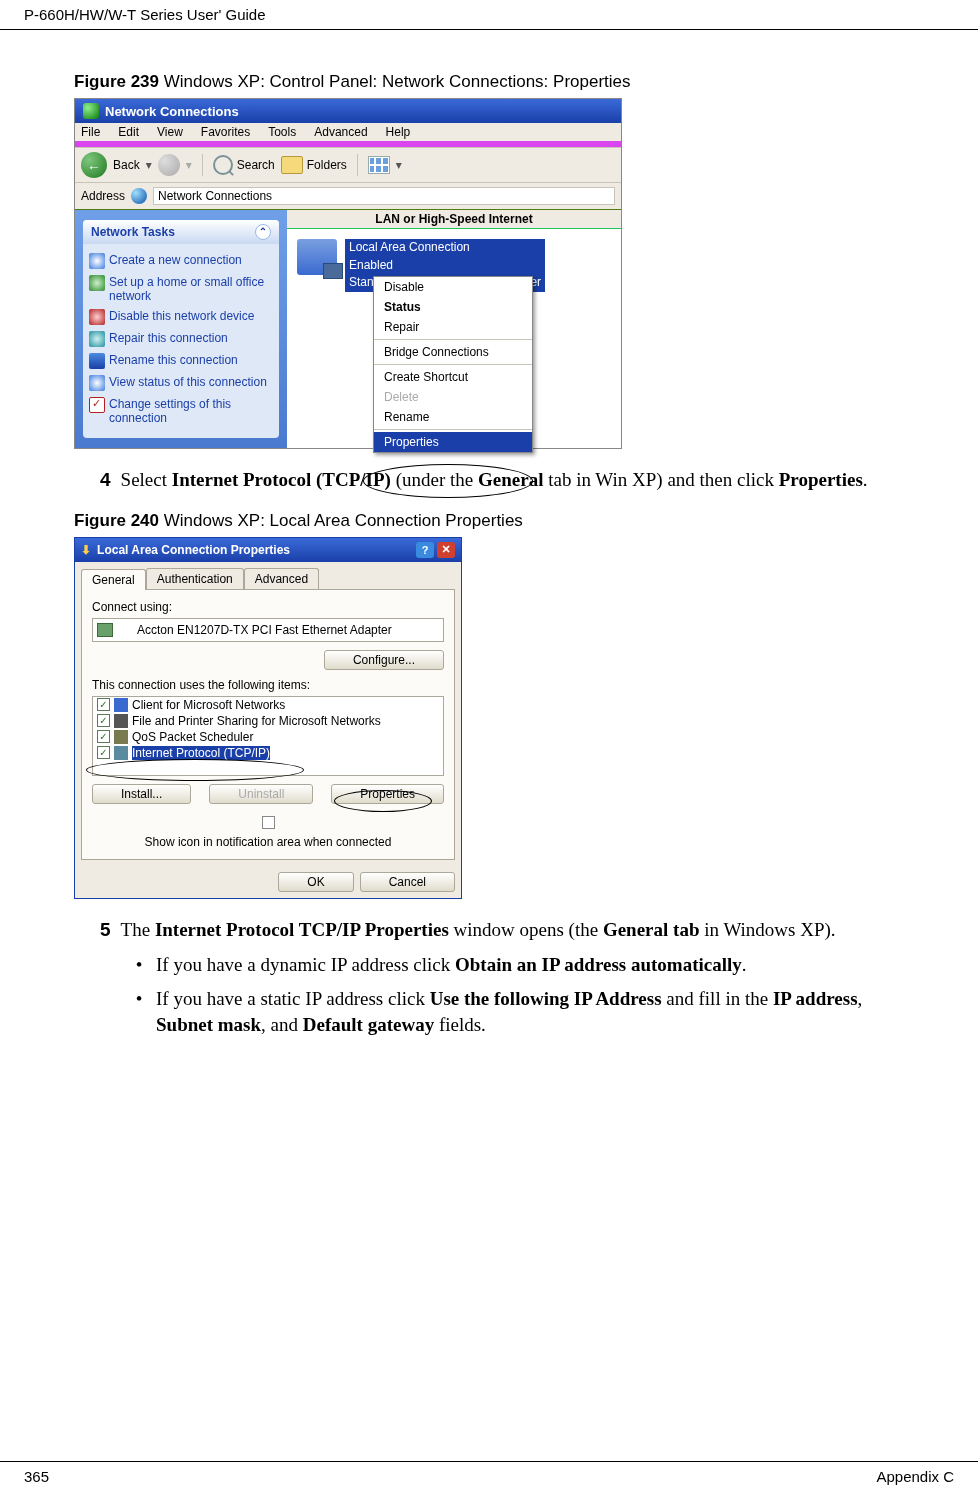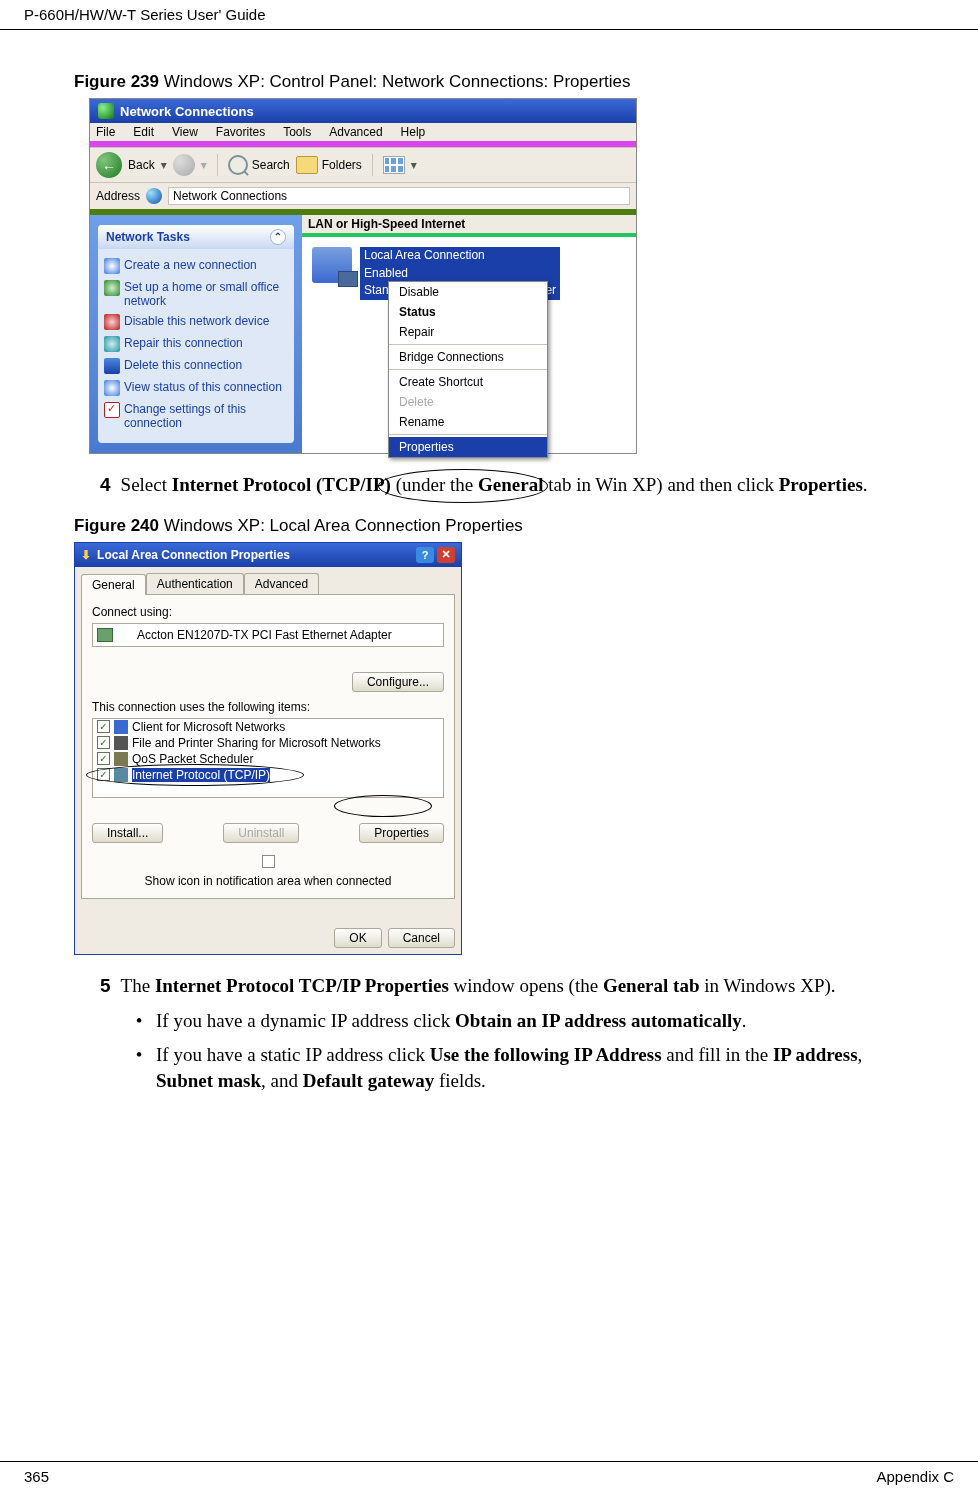--- a/index.html
+++ b/index.html
@@ -23,21 +23,21 @@
   .fig-label {
     font-family: Arial, Helvetica, sans-serif;
     font-size: 17px;
     margin: 18px 0 6px 0;
   }
   .fig-label b { font-weight: bold; }
 
   
   .shot1 {
     width: 548px; border: 1px solid #888; background: #86efac;
-    font-family: Tahoma, Arial, sans-serif; font-size: 12px; margin-left: 15px;
+    font-family: Tahoma, Arial, sans-serif; font-size: 12px;
   }
   .shot1 .titlebar {
     background: linear-gradient(#3a6ad9,#1a3fa8);
     color: #fff; padding: 4px 8px; display:flex; align-items:center; gap:6px;
     font-weight: bold; font-size: 13px;
   }
   .shot1 .titlebar .ico {
     width: 16px; height: 16px; background: radial-gradient(circle at 30% 30%, #8ef08e, #0a7a0a);
     border-radius:3px; display:inline-block;
   }
@@ -60,21 +60,21 @@
   }
   .tb-sep { width:1px; height:22px; background:#c8c4b8; margin:0 4px;}
   .tb-btn { display:flex; align-items:center; gap:4px; }
   .search-ico { width:20px; height:20px; border-radius:50%; border:2px solid #7a919a; position:relative;}
   .search-ico::after{content:""; position:absolute; width:6px; height:2px; background:#7a919a; bottom:-1px; right:-3px; transform:rotate(45deg);}
   .folder-ico { width:22px; height:18px; background:#f5d97a; border:1px solid #b49a3a; border-radius:2px;}
   .views-ico { width:22px; height:18px; border:1px solid #9aa; background:#fff; display:grid; grid-template-columns:repeat(3,1fr); grid-template-rows:repeat(2,1fr);}
   .views-ico span{background:#6aa0e0; margin:1px;}
   .shot1 .addr {
     background:#efebe2; padding:4px 6px; display:flex; align-items:center; gap:6px;
-    border-bottom:6px solid #4d7c0f;
+    border-bottom:1px solid #4d7c0f;
   }
   .addr input { flex:1; border:1px solid #c8c4b8; padding:1px 4px; font-size:12px; font-family:inherit;}
   .addr .globe { width:16px;height:16px; border-radius:50%; background:radial-gradient(circle at 30% 30%,#9fe0ff,#0a4fa8);}
   .shot1 .body { display:flex; }
   .netpanel {
     width: 212px; padding: 10px 8px;
     background: linear-gradient(#6f9fe8, #4a7ad0);
   }
   .panelbox { background:#dfe8f7; border-radius:4px; overflow:hidden; }
   .panelbox .phdr {
@@ -86,21 +86,21 @@
   .panelbox li { display:flex; align-items:flex-start; gap:4px; padding:3px 0; color:#1a3fa8; }
   .mini-ico { width:16px;height:16px;flex:0 0 16px; border-radius:2px; }
   .ic-blue{background:radial-gradient(circle,#fff,#3a7ae0);}
   .ic-green{background:radial-gradient(circle,#cfeecc,#2a8a2a);}
   .ic-red{background:radial-gradient(circle,#ffd0d0,#b02020);}
   .ic-teal{background:radial-gradient(circle,#d0f0f0,#2090a0);}
   .ic-mon{background:linear-gradient(#4a8ae0,#1a3fa8);}
   .ic-check{background:#fff;border:1px solid #b02020; position:relative;}
   .ic-check::after{content:"✓"; color:#b02020; font-size:11px; position:absolute; top:-1px; left:2px;}
   .lanpane { flex:1; background:#fff; position:relative; }
-  .lanpane .cathdr { background:#efebe2; font-weight:bold; padding:2px 6px; border-bottom:4px solid #22c55e;}
+  .lanpane .cathdr { background:#efebe2; font-weight:bold; padding:2px 6px; border-bottom:1px solid #22c55e;text-align:center;}
   .conn-item { display:flex; gap:8px; padding:10px; align-items:flex-start;}
   .conn-ico { width:40px;height:36px; background:linear-gradient(#7aa0e0,#3a6ad0); border-radius:3px; position:relative;}
   .conn-ico::after{content:""; position:absolute; right:-6px; bottom:-4px; width:18px;height:14px;background:#4a6a9a;border:1px solid #2a4a7a;}
   .conn-txt { background:#1a3fa8; color:#fff; padding:1px 4px; line-height:1.3; }
   .ctxmenu {
     position:absolute; top:66px; left:86px; width:160px; background:#fff; border:1px solid #888;
     box-shadow:2px 2px 4px rgba(0,0,0,0.4);
   }
   .ctxmenu div { padding:3px 10px; }
   .ctxmenu hr { border:none; border-top:1px solid #c8c4b8; margin:2px 0;}
@@ -127,21 +127,21 @@
   .tbicons{margin-left:auto; display:flex; gap:3px;}
   .tbicons span{width:18px;height:16px;border-radius:3px;display:flex;align-items:center;justify-content:center;font-size:11px;}
   .help-ico{background:#3a8ae0;color:#fff;}
   .close-ico{background:#d04030;color:#fff;}
   .tabs { display:flex; gap:0; padding:6px 6px 0 6px; }
   .tab { background:#efebe2; border:1px solid #aca899; border-bottom:none; padding:3px 10px; border-radius:3px 3px 0 0; font-size:12px;}
   .tab.active{background:#fcfbf7; font-weight:normal; position:relative; top:1px;}
   .pbody { background:#fcfbf7; border:1px solid #aca899; margin:0 6px 6px 6px; padding:10px; }
   .fieldbox { border:1px solid #aca899; background:#fff; padding:4px; display:flex; align-items:center; gap:24px;}
   .nic-ico{width:16px;height:14px;background:#6aa06a;border:1px solid #3a6a3a;}
-  .btn { background:linear-gradient(#fff,#e0dccc); border:1px solid #aca899; border-radius:3px; padding:2px 14px; font-family:inherit; font-size:12px;margin-top:17px;}
+  .btn { background:linear-gradient(#fff,#e0dccc); border:1px solid #aca899; border-radius:3px; padding:2px 28px; font-family:inherit; font-size:12px;}
   .itemsbox{border:1px solid #aca899; background:#fff; height:80px; overflow:hidden;}
   .itemsbox .row{display:flex;align-items:center;gap:4px;padding:1px 4px;}
   .chk{width:13px;height:13px;border:1px solid #5a7a5a;background:#fff;display:flex;align-items:center;justify-content:center;color:#2a7a2a;font-size:10px;}
   .row .ric{width:14px;height:14px;}
   .r1{background:#3a6ad0;}
   .r2{background:#555;}
   .r3{background:#7a7a50;}
   .r4{background:#5a8aa0;}
   .row.sel span.lbl{background:#1a3fa8;color:#fff;}
   .btnrow{display:flex;justify-content:space-between;margin-top:8px;}
@@ -239,21 +239,21 @@
             <li>
                 <span class="mini-ico ic-red"></span>
                 <span>Disable this network device</span>
               </li>
             <li>
                 <span class="mini-ico ic-teal"></span>
                 <span>Repair this connection</span>
               </li>
             <li>
                 <span class="mini-ico ic-mon"></span>
-                <span>Delete this connection</span>
+                <span>Rename this connection</span>
               </li>
             <li>
                 <span class="mini-ico ic-blue"></span>
                 <span>View status of this connection</span>
               </li>
             <li>
                 <span class="mini-ico ic-check"></span>
                 <span>Change settings of this connection</span>
               </li>
           </ul>

